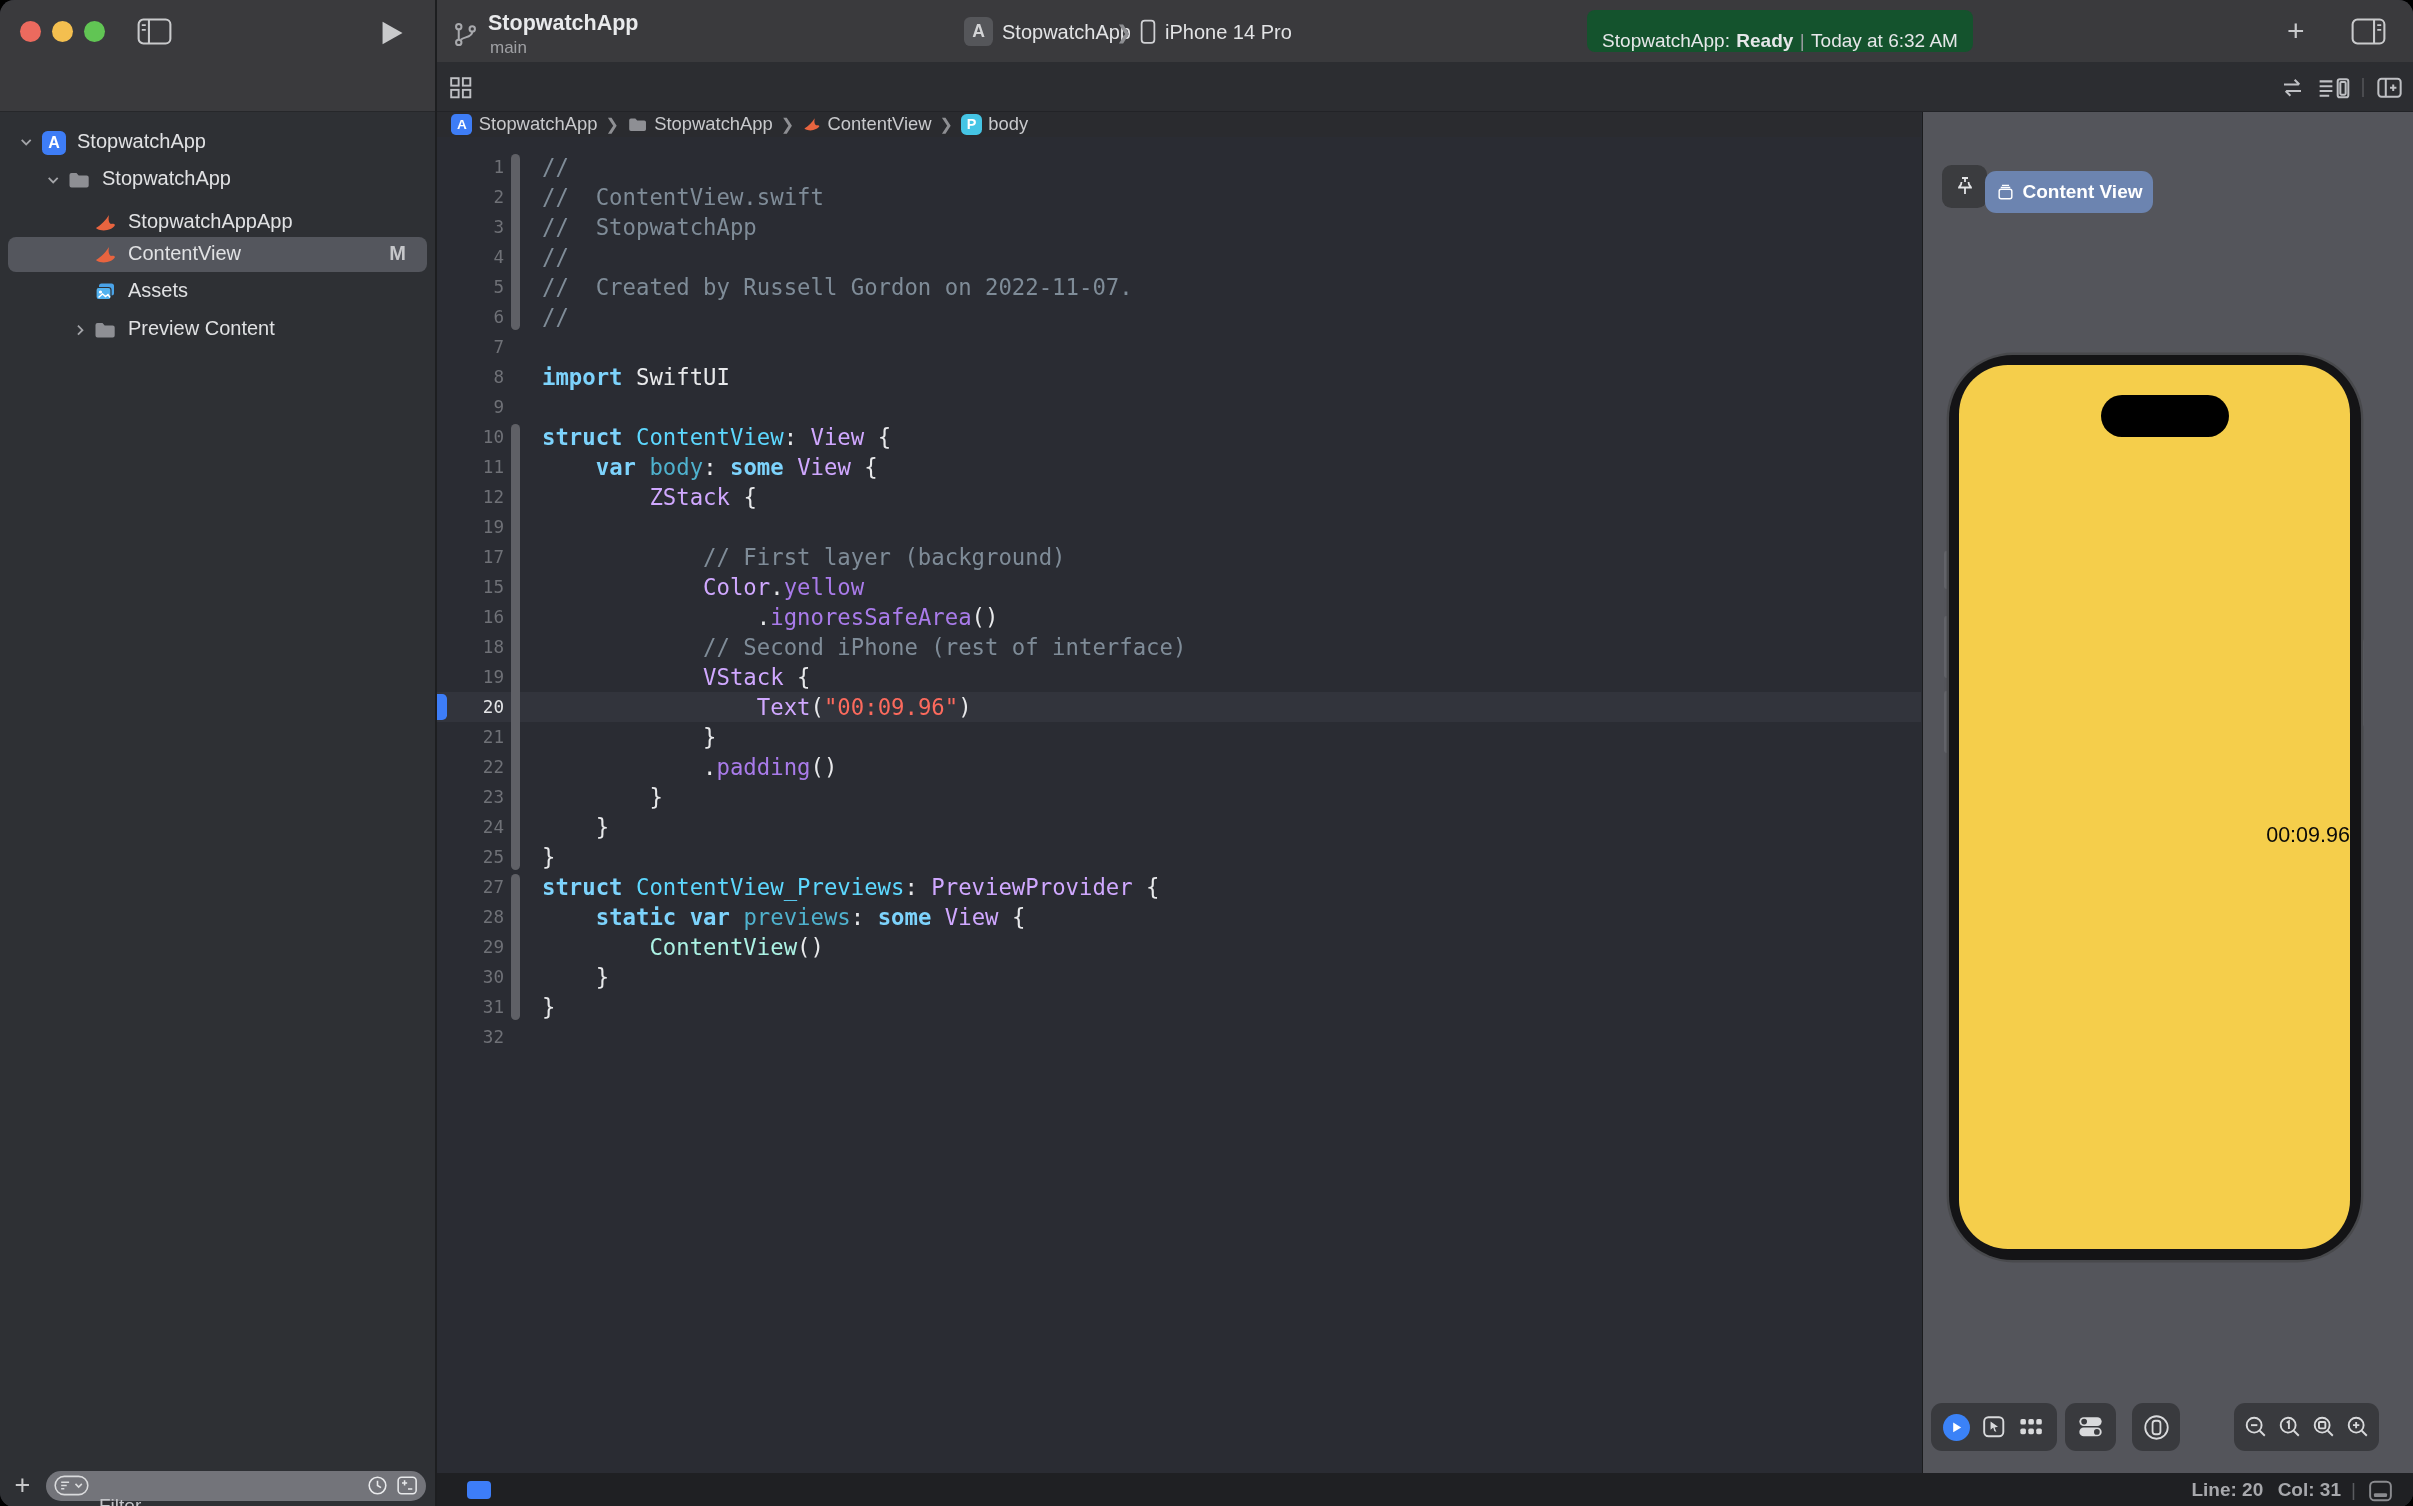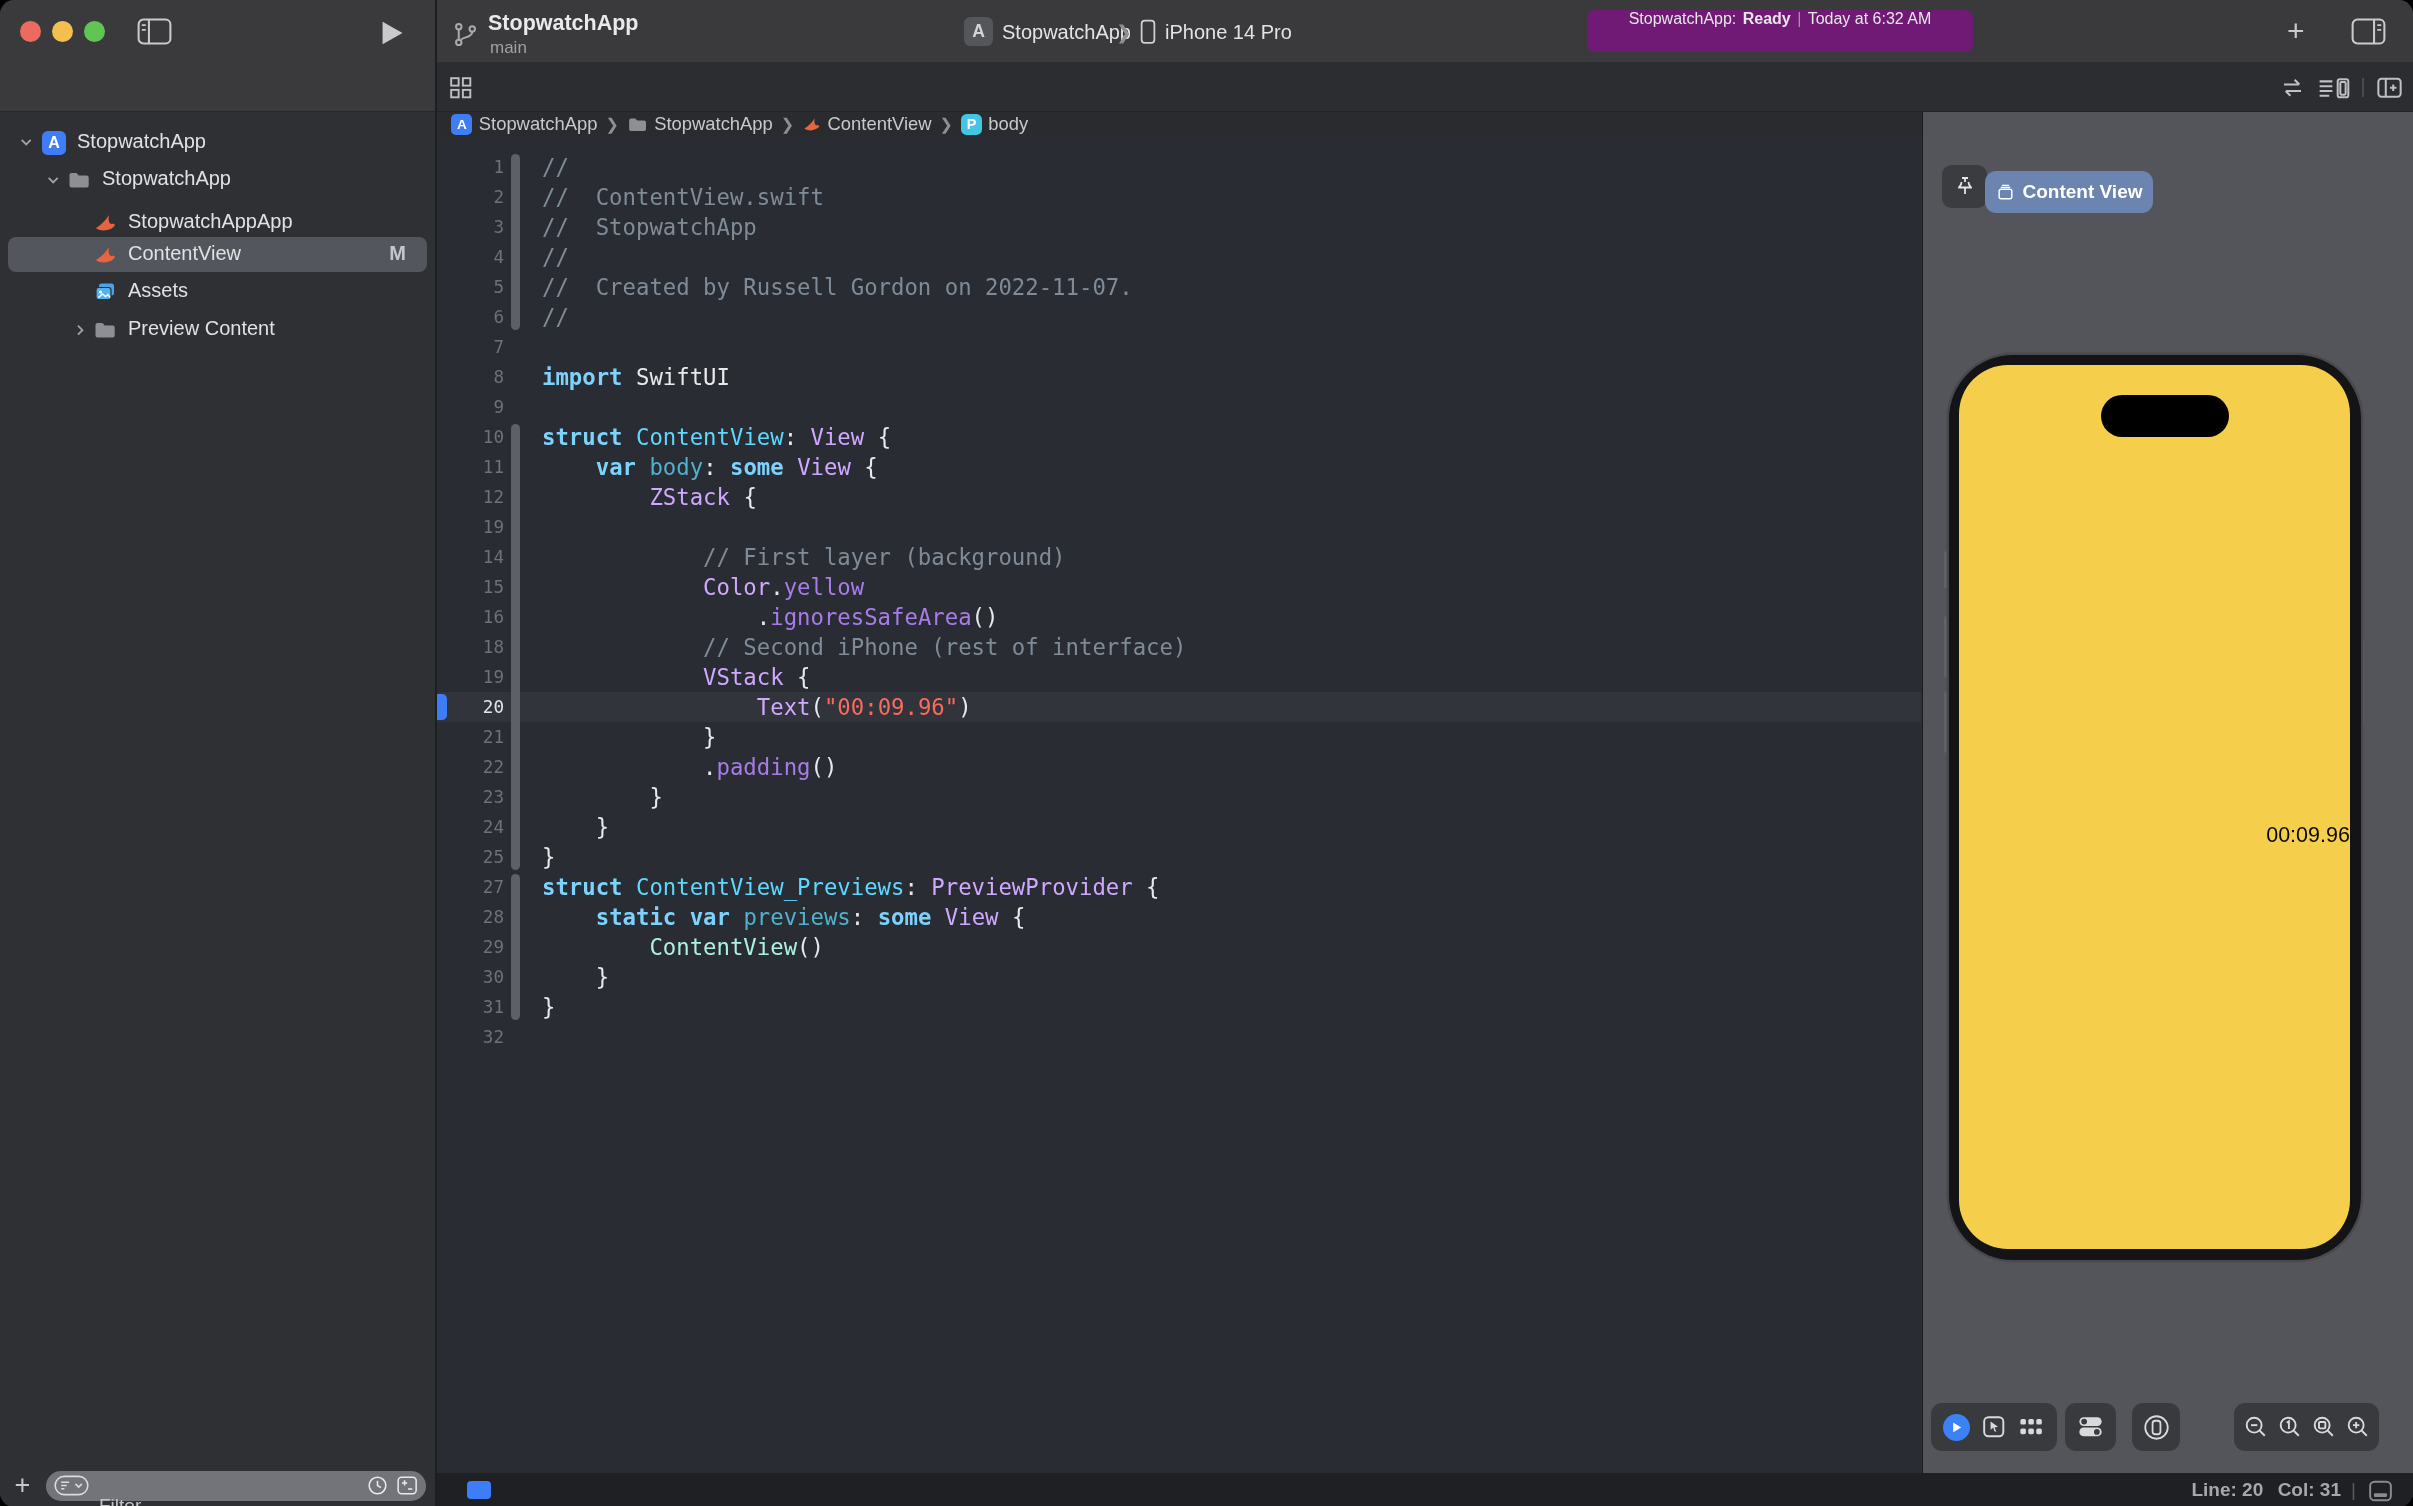--- a/index.html
+++ b/index.html
@@ -14,22 +14,22 @@
   #tl-close{left:20px;background:#EC6A5E;}
   #tl-min{left:52px;background:#F4BF4F;}
   #tl-zoom{left:84px;background:#61C554;}
   #toolbar .ibtn{color:#C9CACC;}
   #proj-title{left:488px;top:11.2px;font-size:21.5px;font-weight:bold;color:#E9EAEC;}
   #proj-branch{left:490px;top:38px;font-size:17px;color:#9FA0A4;}
   #scheme-appicon{left:964px;top:17px;width:29px;height:29px;border-radius:6.4px;background:#55565A;
       color:#D3D4D6;font-size:17.6px;font-weight:bold;text-align:center;line-height:29px;}
   .scheme-txt{top:21px;font-size:20px;color:#E2E3E5;}
   .chev-sep{color:#8E8F93;font-size:19px;}
-  #status-pill{left:1587px;top:10.4px;width:386px;height:42px;background:#701a75;border-radius:8px;
-      display:flex;align-items:flex-start;justify-content:center;font-size:16px;color:#E6E7E9;gap:6.4px;}
+  #status-pill{left:1587px;top:10.4px;width:386px;height:42px;background:#14532d;border-radius:8px;
+      display:flex;align-items:flex-end;justify-content:center;font-size:19px;color:#E6E7E9;gap:6.4px;}
   #status-pill .sep{color:#9A9BA0;}
   #status-bold{font-weight:bold;}
 
   
   #navtabs{left:0;top:62px;width:435px;height:49px;background:#3A3A3D;border-bottom:0.8px solid #26272A;}
   #tabbar{left:437px;top:62px;width:1976px;height:49px;background:#2C2D31;border-bottom:0.8px solid #222327;}
   #sep-v1{left:435px;top:0px;width:2.4px;height:1507px;background:#1D1E20;}
   .navicon{top:75px;width:27px;height:27px;}
   #tab-sel{left:559px;top:65px;width:206px;height:46px;background:#3C5873;display:flex;align-items:center;
       justify-content:center;gap:8px;font-size:20px;color:#F2F3F5;}
@@ -456,21 +456,21 @@
         <div class="row">
           <div class="num">12</div>
           <div class="ribbon"></div>
           <div class="codeline"><span class="tk-p">        </span><span class="tk-t">ZStack</span><span class="tk-p"> {</span></div>
         </div>
         <div class="row">
           <div class="num">19</div>
           <div class="ribbon"></div>
         </div>
         <div class="row">
-          <div class="num">14</div>
+          <div class="num">17</div>
           <div class="ribbon"></div>
           <div class="codeline"><span class="tk-c">            // First layer (background)</span></div>
         </div>
         <div class="row">
           <div class="num">15</div>
           <div class="ribbon"></div>
           <div class="codeline"><span class="tk-p">            </span><span class="tk-t">Color</span><span class="tk-p">.</span><span class="tk-m">yellow</span></div>
         </div>
         <div class="row">
           <div class="num">16</div>

